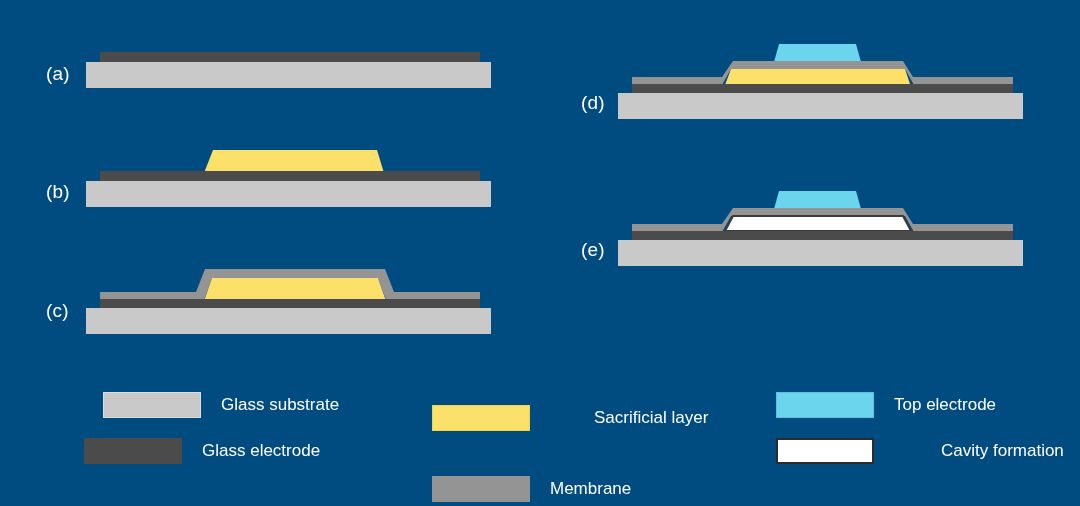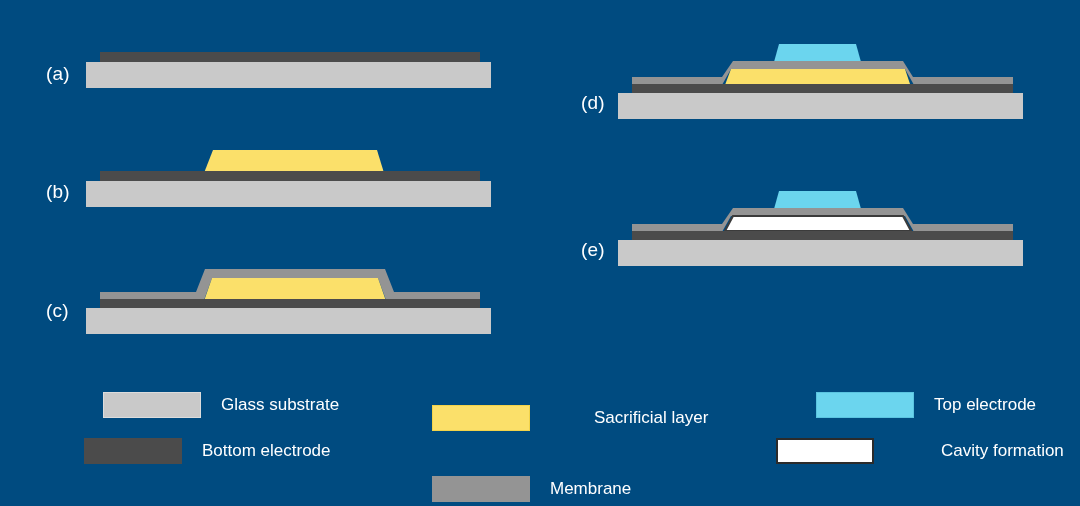--- a/index.html
+++ b/index.html
@@ -113,37 +113,37 @@
 
   <div id="legend">
 
     <div class="legend-col" style="left:84px;">
       <div class="legend-row" style="top:10px;padding-left:19px;">
         <div class="legend-swatch" style="background:#c9c9c9;border:1px solid #dcdcdc;"></div>
         <div class="legend-label">Glass substrate</div>
       </div>
       <div class="legend-row" style="top:56px;">
         <div class="legend-swatch" style="background:#4b4b4b;"></div>
-        <div class="legend-label">Bottom electrode</div>
+        <div class="legend-label">Glass electrode</div>
       </div>
     </div>
 
     <div class="legend-col" style="left:432px;">
       <div class="legend-row" style="top:23px;gap:44px;">
         <div class="legend-swatch" style="background:#fbe06a;border:1px solid #f2d34a;"></div>
         <div class="legend-label">Sacrificial layer</div>
       </div>
       <div class="legend-row" style="top:56px;margin-top:38px;">
         <div class="legend-swatch" style="background:#949494;"></div>
         <div class="legend-label">Membrane</div>
       </div>
     </div>
 
     <div class="legend-col" style="left:776px;">
-      <div class="legend-row" style="top:10px;margin-left:40px;">
+      <div class="legend-row" style="top:10px;">
         <div class="legend-swatch" style="background:#6bd5ee;border:1px solid #5ac4e0;"></div>
         <div class="legend-label">Top electrode</div>
       </div>
       <div class="legend-row" style="top:56px;gap:47px;">
         <div class="legend-swatch" style="background:#ffffff;border:2px solid #2b2b2b;"></div>
         <div class="legend-label">Cavity formation</div>
       </div>
     </div>
 
   </div>

